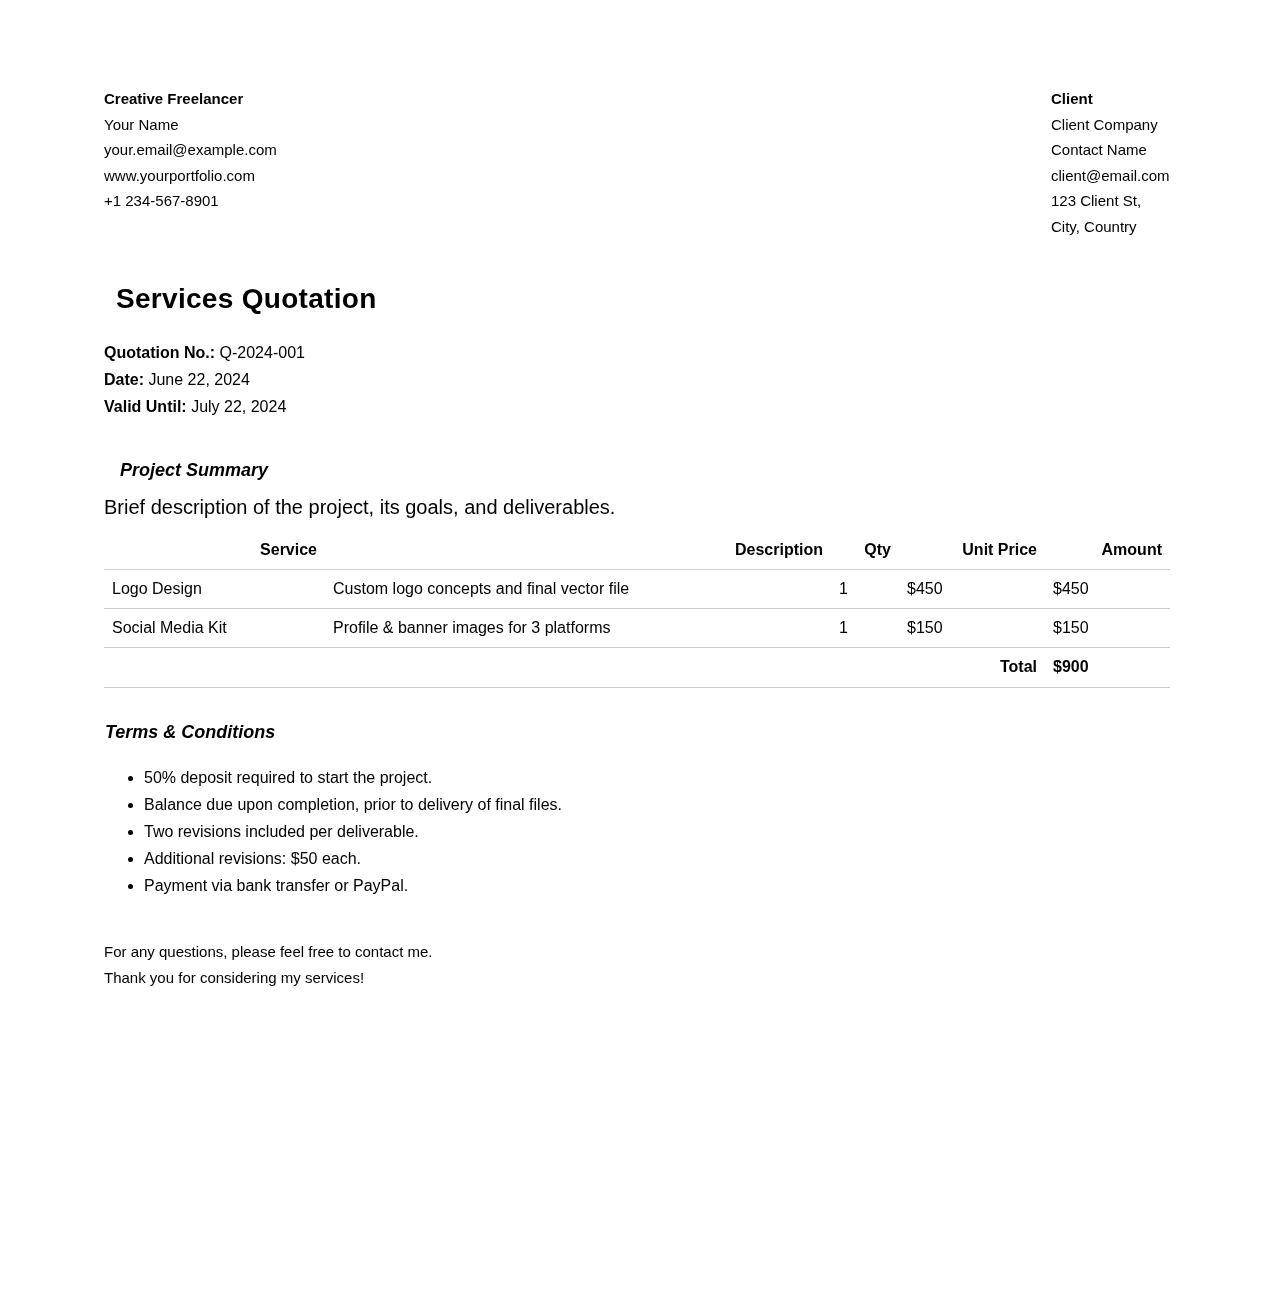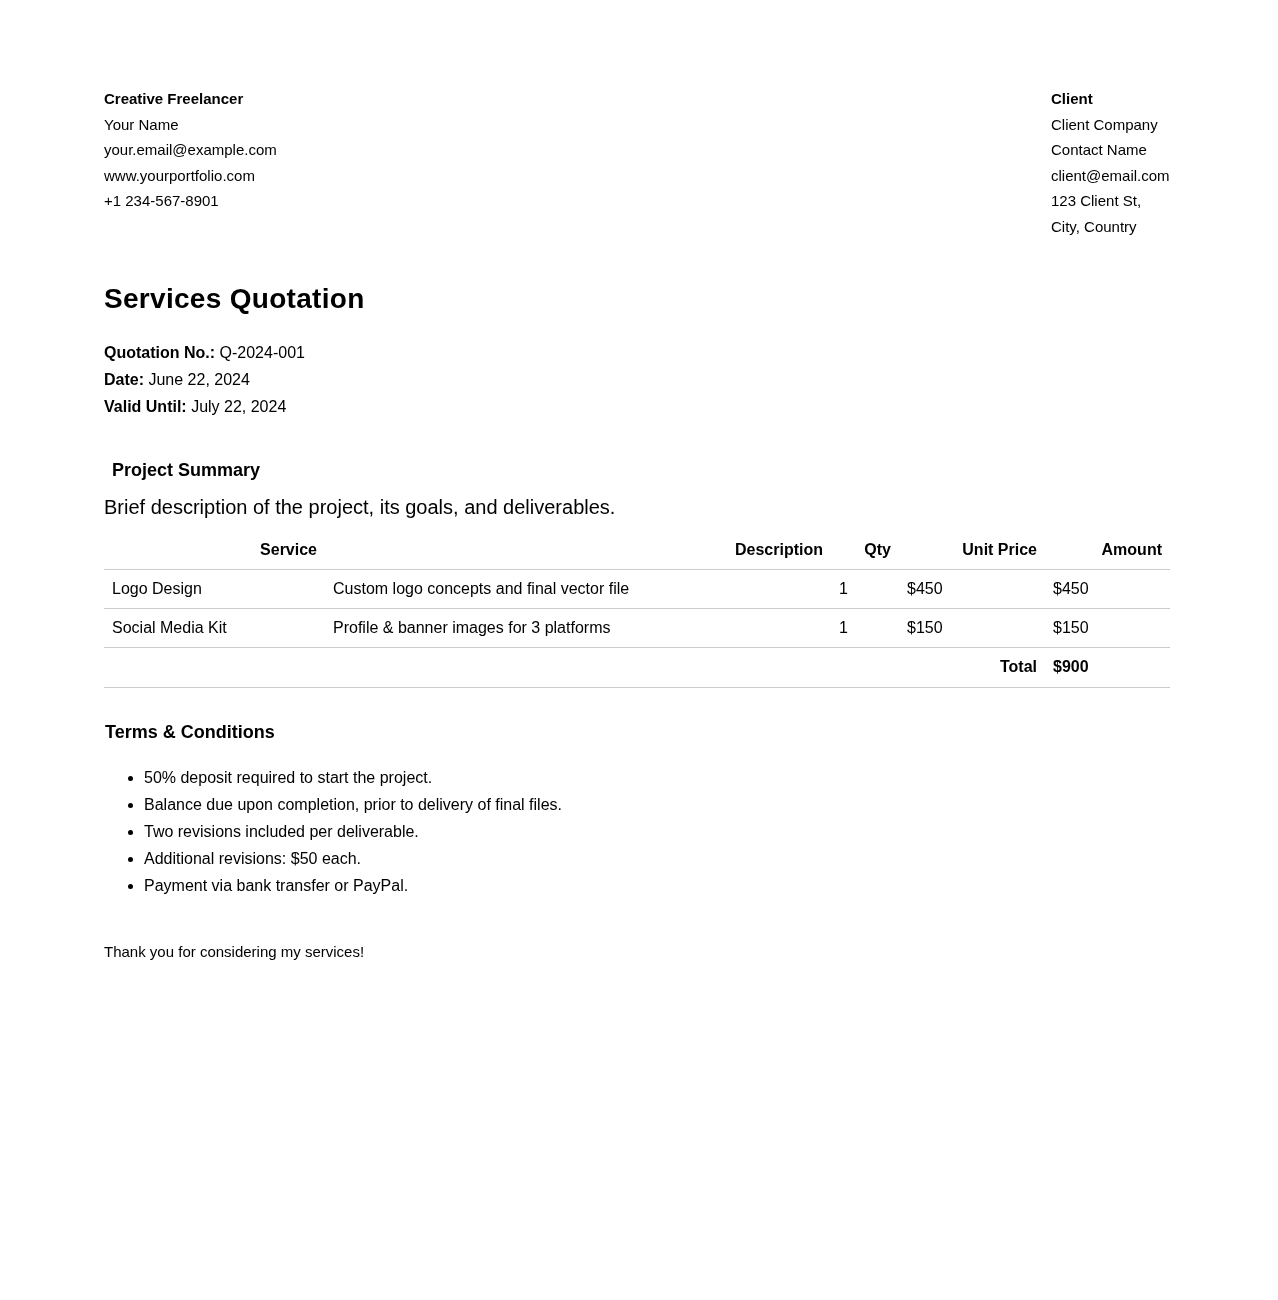--- a/index.html
+++ b/index.html
@@ -5,24 +5,24 @@
   html, body { margin: 0; padding: 0; background: #ffffff; }
   body {
     width: 1278px; height: 1300px; position: relative;
     font-family: "Liberation Sans", sans-serif; color: #000;
   }
   .page { position: absolute; left: 104px; top: 86px; width: 1066px; }
   .header { display: flex; justify-content: space-between; }
   .party { font-size: 15px; line-height: 25.5px; }
   .party .title { font-weight: bold; }
   .client { width: 119px; }
-  h1 { font-size: 28px; font-weight: bold; margin: 44px 0 0 0; line-height: 32px; letter-spacing: 0.3px; }
+  h1 { font-size: 28px; font-weight: bold; margin: 44px 0 0 12px; line-height: 32px; letter-spacing: 0.3px; }
   .meta { margin-top: 24px; font-size: 16px; line-height: 27px; }
   .meta b { font-weight: bold; }
-  h2 { font-size: 18px; font-weight: bold; margin: 8px; line-height: 22px; }
+  h2 { font-size: 18px; font-weight: bold; margin: 16px; line-height: 22px; font-style: italic; }
   .summary-h { margin-top: 39px; }
   .summary-p { font-size: 20px; margin: 16px 0 0 0; line-height: 20px; }
   .services-h { margin-top: 36px; }
   table { width: 1066px; border-collapse: collapse; margin-top: 13px; font-size: 16px; }
   th { text-align: right; font-weight: bold; padding: 11px 8px 10px 8px; border-bottom: 1px solid #cccccc; height: 18px; }
   td { padding: 10px 8px 10px 8px; border-bottom: 1px solid #cccccc; height: 18px; }
   .c-service { width: 205px; }
   .c-desc { width: 490px; }
   .c-qty { width: 52px; }
   .c-unit { width: 130px; }
@@ -112,16 +112,17 @@
   <h2 class="terms-h">Terms &amp; Conditions</h2>
   <ul>
     <li>50% deposit required to start the project.</li>
     <li>Balance due upon completion, prior to delivery of final files.</li>
     <li>Two revisions included per deliverable.</li>
     <li>Additional revisions: $50 each.</li>
     <li>Payment via bank transfer or PayPal.</li>
   </ul>
 
   <div class="footer">
+    <div>For any questions, please feel free to contact me.</div>
     <div>Thank you for considering my services!</div>
   </div>
 
 </div>
 
 </body></html>

